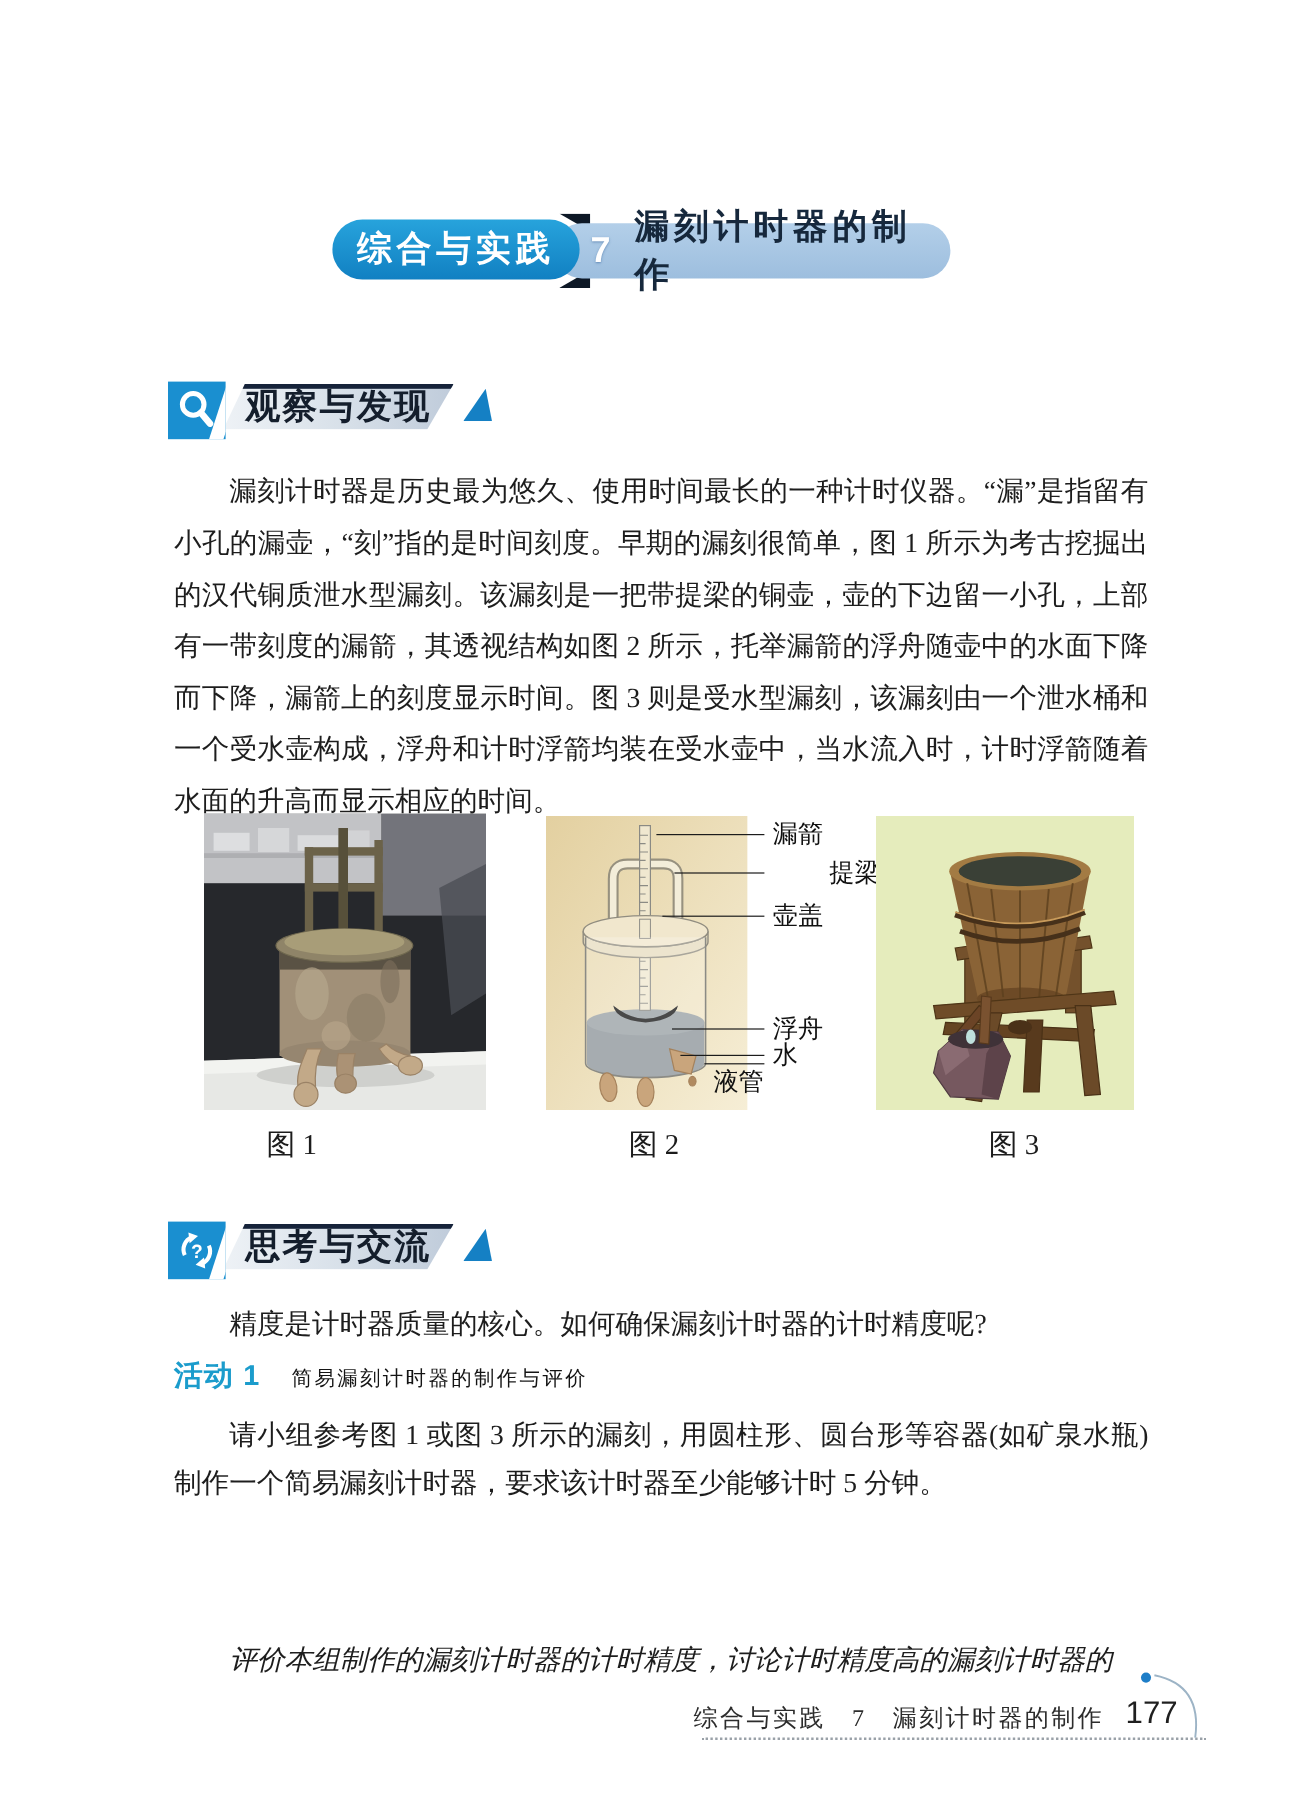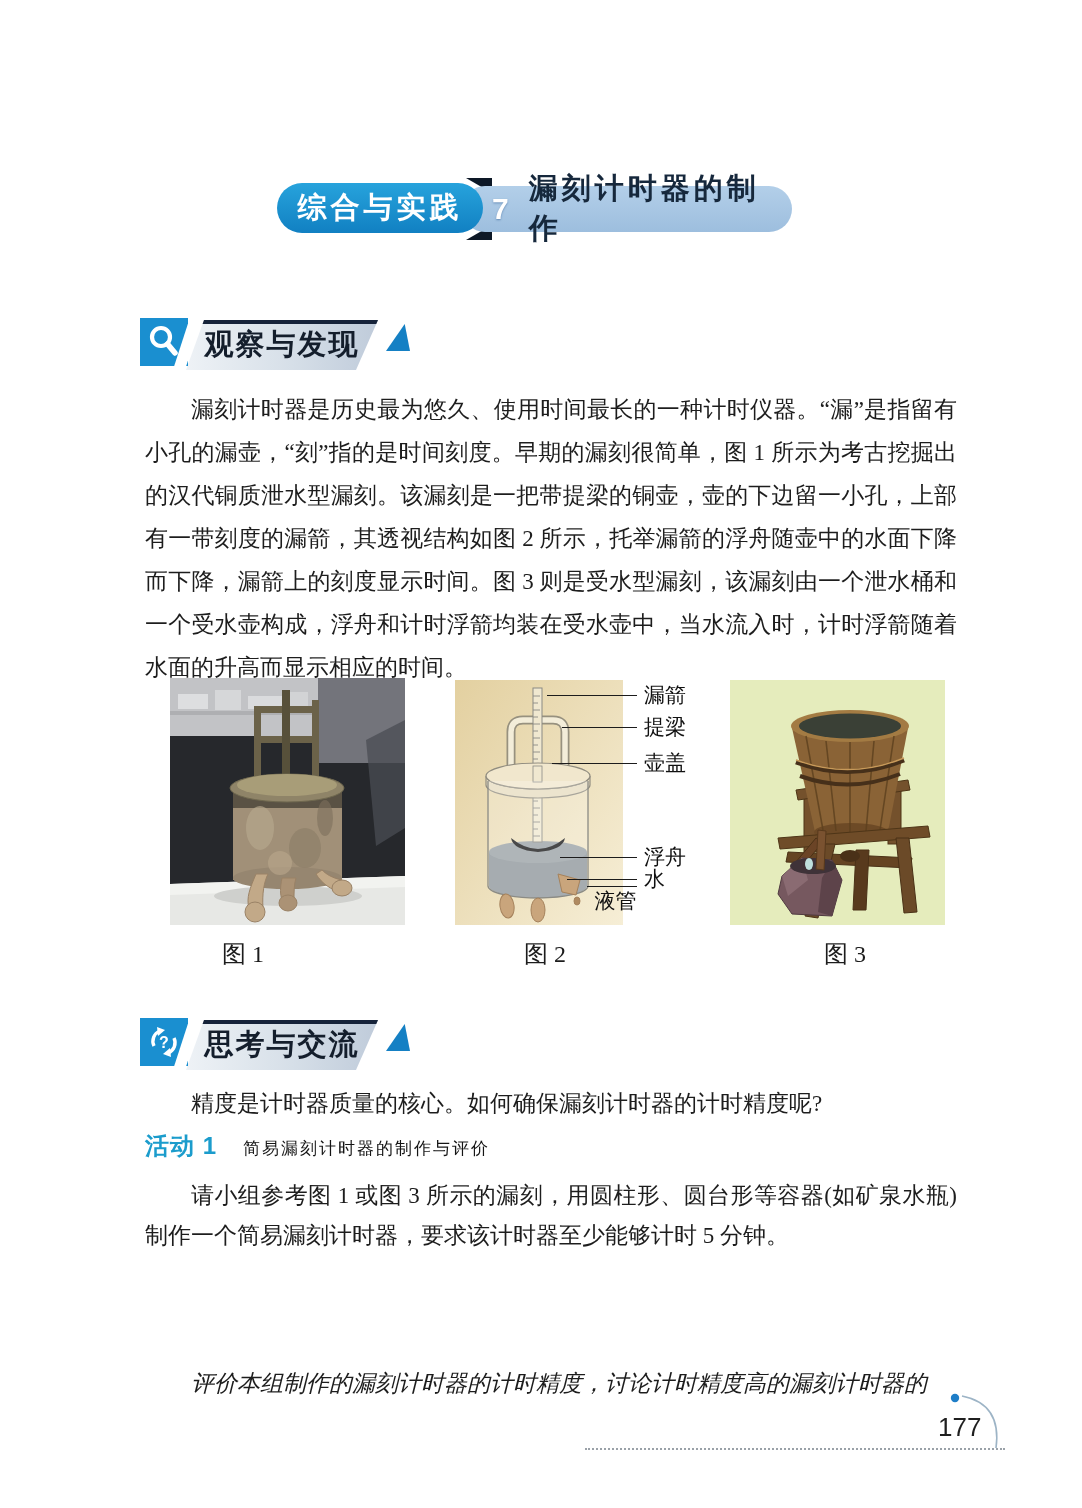--- a/index.html
+++ b/index.html
@@ -17,21 +17,21 @@
   .notch-bot{left:466px;top:225px;clip-path:polygon(100% 0,100% 100%,0 100%);}
   .banner-pill{position:absolute;left:277px;top:183px;width:206px;height:50px;border-radius:25px;
     background:linear-gradient(180deg,#27a3dc,#1180c2);display:flex;align-items:center;justify-content:center;}
   .banner-pill span{color:#fff;font-size:29px;font-weight:bold;letter-spacing:4px;}
 
   
   .sec{position:absolute;left:140px;width:300px;height:48px;}
   .sec-icon{position:absolute;left:0;top:0;width:48px;height:48px;background:#1a8fd0;overflow:hidden;}
   .sec-icon svg{display:block;}
   .sec-icon .slash{position:absolute;right:-6px;top:-5px;bottom:-5px;width:12px;background:#ffffff;transform:skewX(-18deg);}
-  .sec-band{position:absolute;left:46px;top:2px;width:192px;height:50px;
+  .sec-band{position:absolute;left:46px;top:2px;width:192px;height:38px;
     background:linear-gradient(90deg,#eef2f6 0%,#d6dfe8 55%,#bfcbda 100%);
     clip-path:polygon(18px 0,100% 0,calc(100% - 22px) 100%,0 100%);
     display:flex;align-items:center;justify-content:center;}
   .sec-band .topline{position:absolute;left:16px;right:0;top:0;height:4px;background:#16233a;}
   .sec-band .t{position:relative;color:#141e2c;font-size:29px;font-weight:bold;letter-spacing:2px;}
   .sec-tri{position:absolute;left:246px;top:6px;width:24px;height:27px;background:#1580c4;
     clip-path:polygon(78% 0,100% 100%,0 100%);}
 
   
   .para{position:absolute;left:145px;width:812px;color:#1d1d1d;font-size:23px;line-height:43px;
@@ -191,21 +191,21 @@
         <path d="M103,194 L125,200 L121,215 L107,212 Z"></path>
         <ellipse cx="122" cy="221" rx="3" ry="4" fill="#b08a60"></ellipse>
       </g>
     </svg>
   </div>
 
   <div class="f2row" style="left:547px;top:682px;">
     <span class="f2line" style="width:90px;"></span>
     <span class="f2text">漏箭</span>
   </div>
-  <div class="f2row" style="left:562px;top:714px;">
+  <div class="f2row" style="left:562px;top:714px;gap:47px;">
     <span class="f2line" style="width:75px;"></span>
     <span class="f2text">提梁</span>
   </div>
   <div class="f2row" style="left:552px;top:750px;">
     <span class="f2line" style="width:85px;"></span>
     <span class="f2text">壶盖</span>
   </div>
   <div class="f2row" style="left:560px;top:844px;">
     <span class="f2line" style="width:77px;"></span>
     <span class="f2text">浮舟</span>
@@ -292,20 +292,21 @@
 
   <div class="activity">
     <span class="act-label sans">活动 1</span>
     <span class="act-title serif">简易漏刻计时器的制作与评价</span>
   </div>
 
   <div class="para para2 serif" style="top:1176px;">请小组参考图 1 或图 3 所示的漏刻，用圆柱形、圆台形等容器(如矿泉水瓶)制作一个简易漏刻计时器，要求该计时器至少能够计时 5 分钟。</div>
   <div class="para para2 serif" style="top:1364px;font-style:italic;">评价本组制作的漏刻计时器的计时精度，讨论计时精度高的漏刻计时器的</div>
 
   <div class="footer-rule"></div>
+  <div class="footer-text serif">综合与实践　7　漏刻计时器的制作</div>
   <div class="footer-page sans">177</div>
   <div class="footer-arc">
     <svg width="64" height="64" viewBox="0 0 64 64">
       <path d="M16,6 Q56,14 50,58" fill="none" stroke="#9db4c6" stroke-width="1.6"></path>
       <circle cx="9" cy="8" r="4.2" fill="#1e7ec8"></circle>
     </svg>
   </div>
 
 </div>
 

